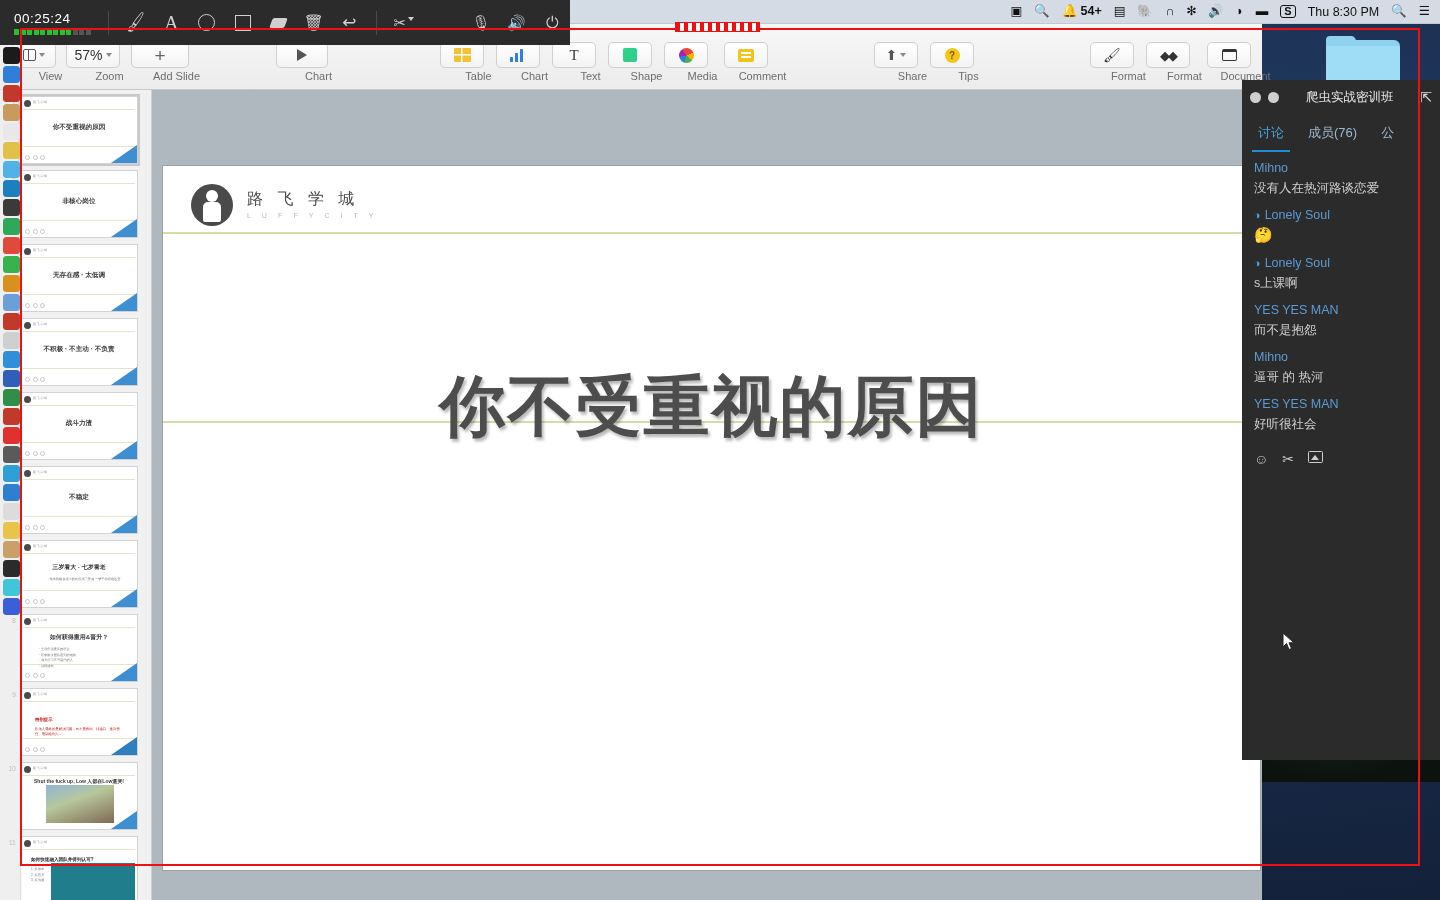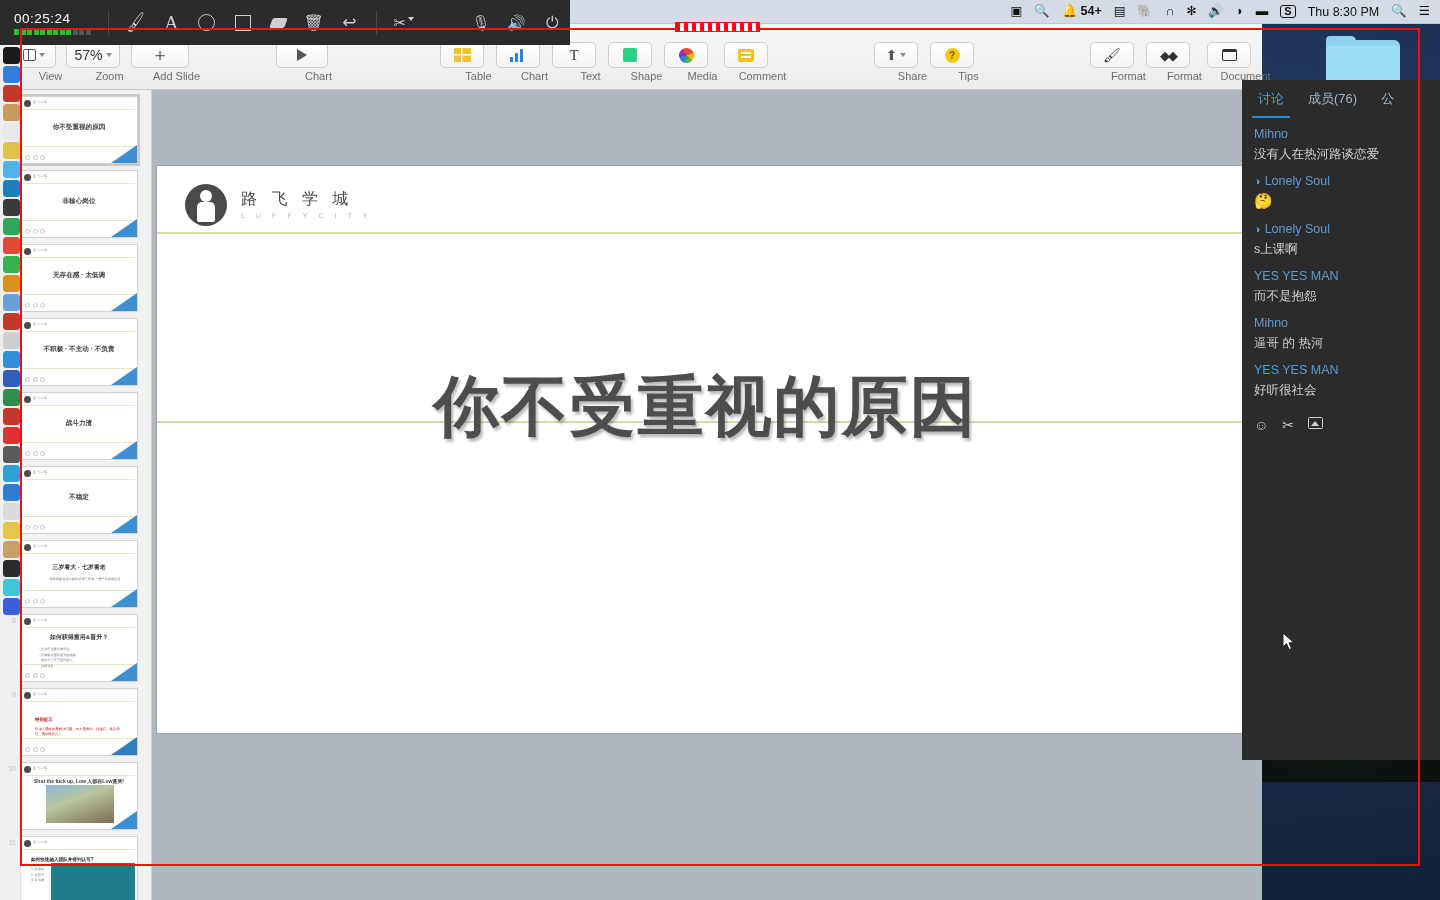--- a/index.html
+++ b/index.html
@@ -165,21 +165,21 @@
   }
   .thumb-dots { position:absolute; left:4px; bottom:3px; display:flex; gap:2.5px; }
   .thumb-dots i { width:5px;height:5px;border:.7px solid #c8c8c8;border-radius:50%;display:block;}
   .thumb-img { position:absolute; left:25px; top:22px; width:68px;height:38px;
     background:linear-gradient(160deg,#8fb6d8 0%,#b7c79c 40%,#7f6a52 100%); }
   .thumb-teal { position:absolute; left:30px; top:26px; width:84px;height:40px; background:#1f7d8c; }
 
   
   .kn-canvas { flex:1; background:#b0b8bf; position:relative; }
   .slide {
-    position:absolute; left:5px; top:76px; width:1097px; height:567px;
+    position:absolute; left:11px; top:76px; width:1097px; height:704px;
     background:#fff; box-shadow:0 0 0 1px rgba(0,0,0,.12);
   }
   .slide-logo-wrap { position:absolute; left:28px; top:18px; display:flex; align-items:center; gap:14px;}
   .slide-logo-circle {
     width:42px;height:42px;border-radius:50%;background:#4a4a4a;position:relative; flex:none;
   }
   .slide-logo-circle::before{
     content:"";position:absolute;left:15px;top:6px;width:12px;height:12px;border-radius:50%;background:#fff;
   }
   .slide-logo-circle::after{
@@ -739,20 +739,26 @@
       </div>
     <div class="anno-tool">
         <span class="a-spk">🔊</span>
       </div>
     <div class="anno-tool">
         <span class="a-pow">⏻</span>
       </div>
   </div>
 
   <div class="chat-panel">
+    <div class="chat-titlebar">
+      <span class="win-dot"></span>
+      <span class="win-dot"></span>
+      <span class="chat-title">爬虫实战密训班</span>
+      <span class="chat-share-ic">⇱</span>
+    </div>
 
 
     <div class="chat-tabs">
       <div class="chat-tab active">讨论</div>
       <div class="chat-tab">成员(76)</div>
       <div class="chat-tab">公</div>
     </div>
 
     <div class="chat-msgs">
       <div class="msg">

